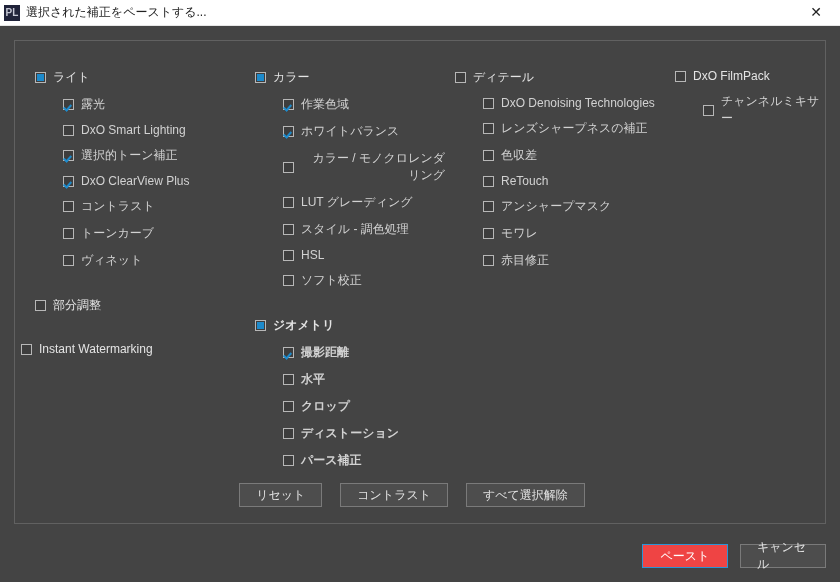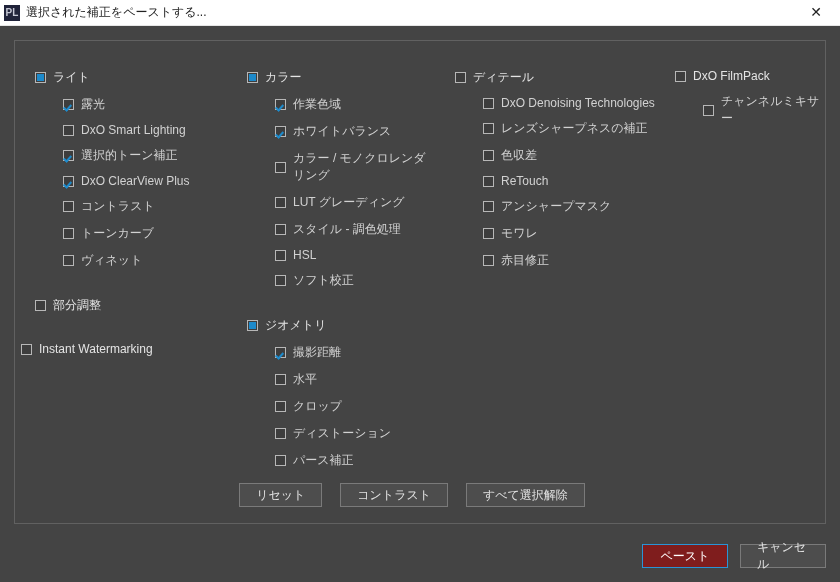--- a/index.html
+++ b/index.html
@@ -50,21 +50,21 @@
     border: 1px solid #616161;
     background: #444444;
     overflow: hidden;
   }
   
   .col {
     position: absolute;
     top: 28px;
   }
   .col1 { left: 20px;  width: 190px; }
-  .col2 { left: 232px; width: 190px; }
+  .col2 { left: 240px; width: 190px; text-align: right; }
   .col3 { left: 440px; width: 200px; }
   .col4 { left: 660px; width: 150px; }
 
   .group {
     margin-bottom: 28px;
   }
   .grp-head {
     display: flex;
     align-items: center;
     gap: 7px;
@@ -126,21 +126,21 @@
     justify-content: center;
     cursor: pointer;
   }
   .footer {
     position: absolute;
     right: 14px; bottom: 14px;
     display: flex;
     gap: 12px;
   }
   .btn.primary {
-    background: #7f1d1d;
+    background: #ef4444;
     border-color: #2a94d6;
     color: #fff;
   }
   .btn.primary, .btn.secondary { width: 86px; }
 </style>
 </head>
 <body>
 
 <div class="titlebar">
   <div class="app-icon">PL</div>
@@ -235,21 +235,21 @@
               <span class="cb" data-state="off"></span>
               <span class="item-label">HSL</span>
             </div>
             <div class="item">
               <span class="cb" data-state="off"></span>
               <span class="item-label">ソフト校正</span>
             </div>
           </div>
       </div>
 
-      <div class="group" style="margin-top:24px;">
+      <div class="group" style="margin-top:24px;font-weight:bold;">
         <div class="grp-head">
           <span class="cb" data-state="partial"></span>
           <span class="grp-label">ジオメトリ</span>
         </div>
         <div class="items">
             <div class="item">
               <span class="cb" data-state="on"></span>
               <span class="item-label">撮影距離</span>
             </div>
             <div class="item">

